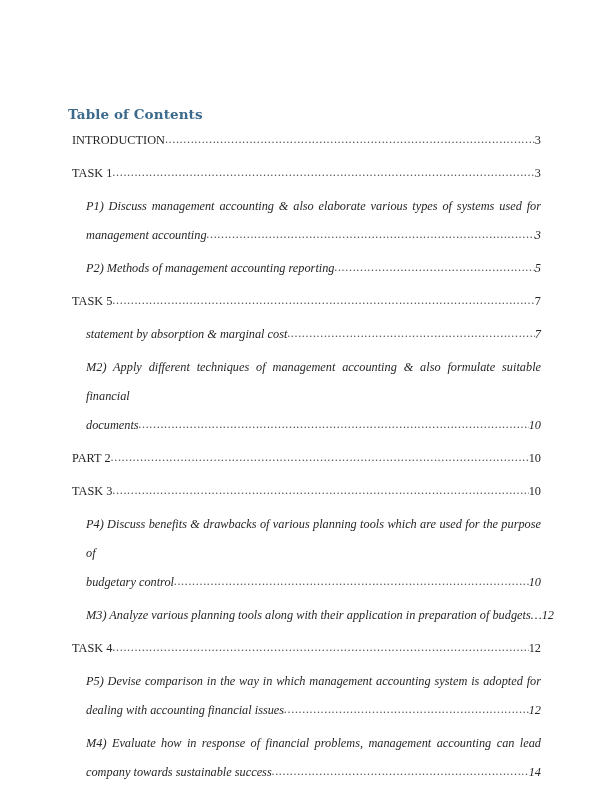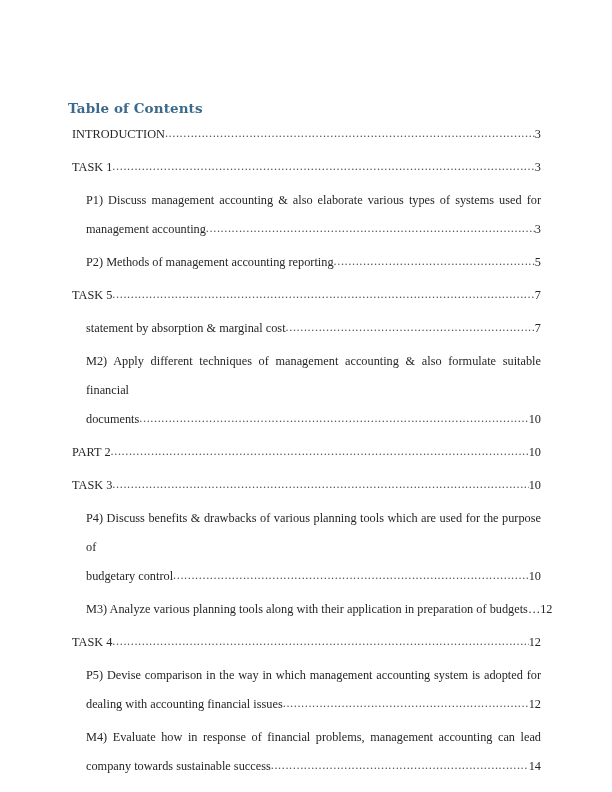--- a/index.html
+++ b/index.html
@@ -31,35 +31,36 @@
     top: 92px;
     width: 477px;
   }
 
   .toc-heading {
     font-family: "DejaVu Serif", "Liberation Serif", serif;
     font-weight: bold;
     font-size: 13.5px;
     color: #3b6a8c;
     letter-spacing: 0.1px;
-    margin: 8px 0 4px 0;
+    margin: 14px 0 4px 0;
     line-height: 1.2;
   }
 
   .toc-entry {
     position: relative;
     font-size: 12.3px;
     line-height: 29px;
     margin: 4px;
     text-align: justify;
     color: #262626;
   }
 
   .toc-entry.level-2 {
     padding-left: 14px;
+    font-style: italic;
   }
 
   
   .entry-line {
     display: flex;
     align-items: baseline;
     width: 100%;
   }
   .entry-line .label {
     white-space: pre;

